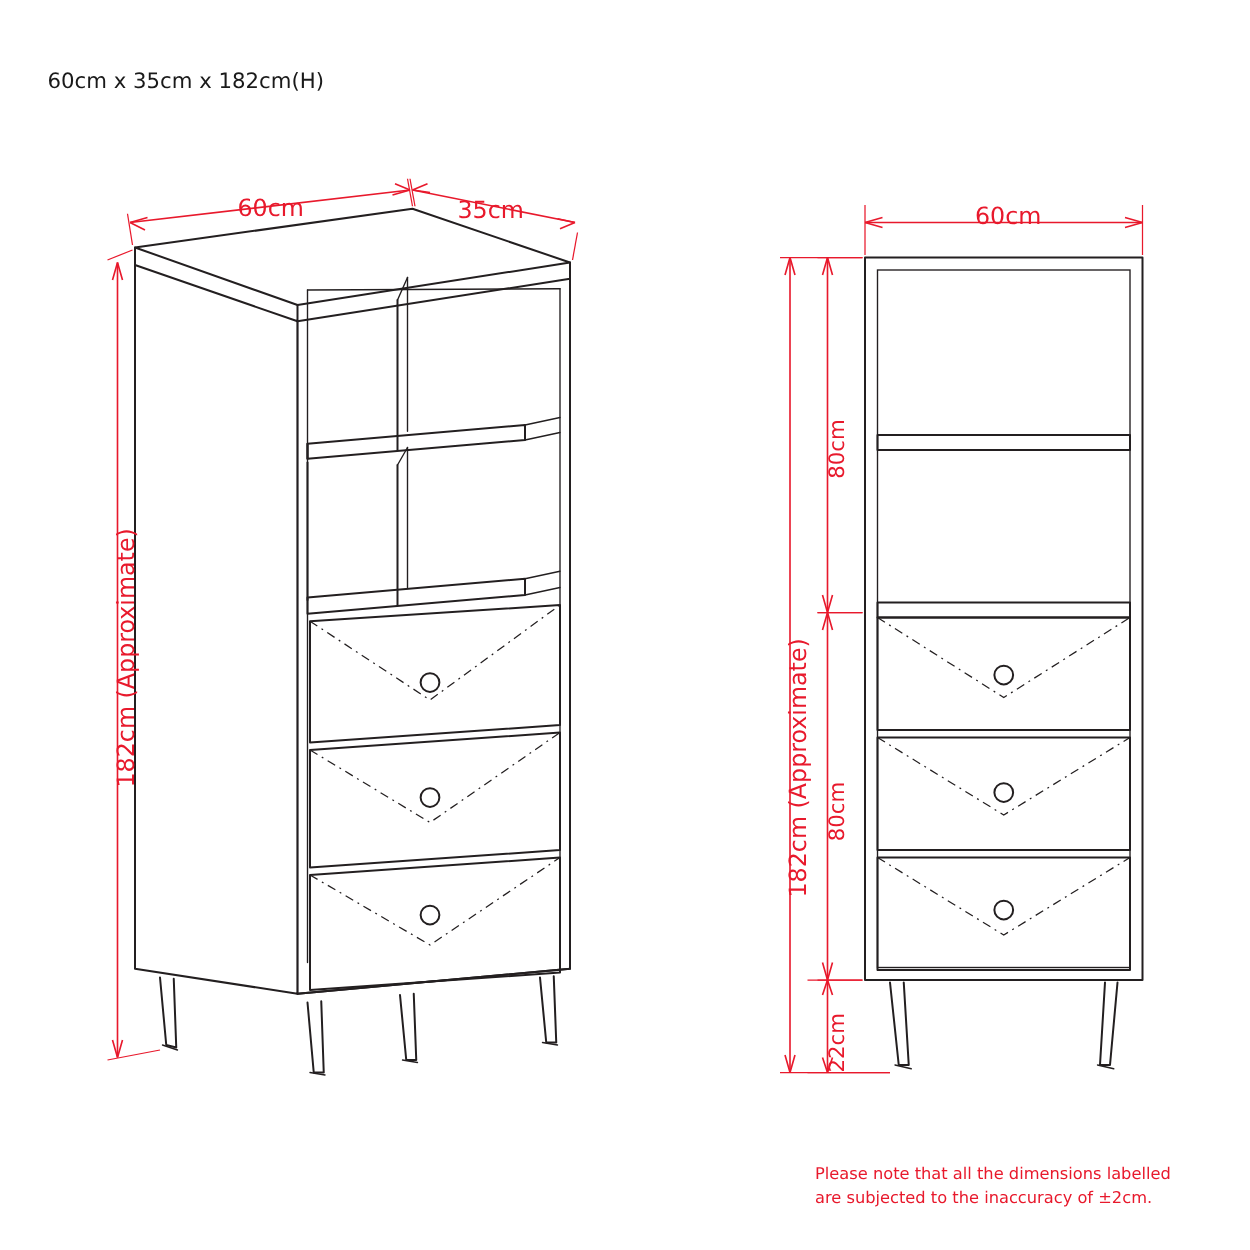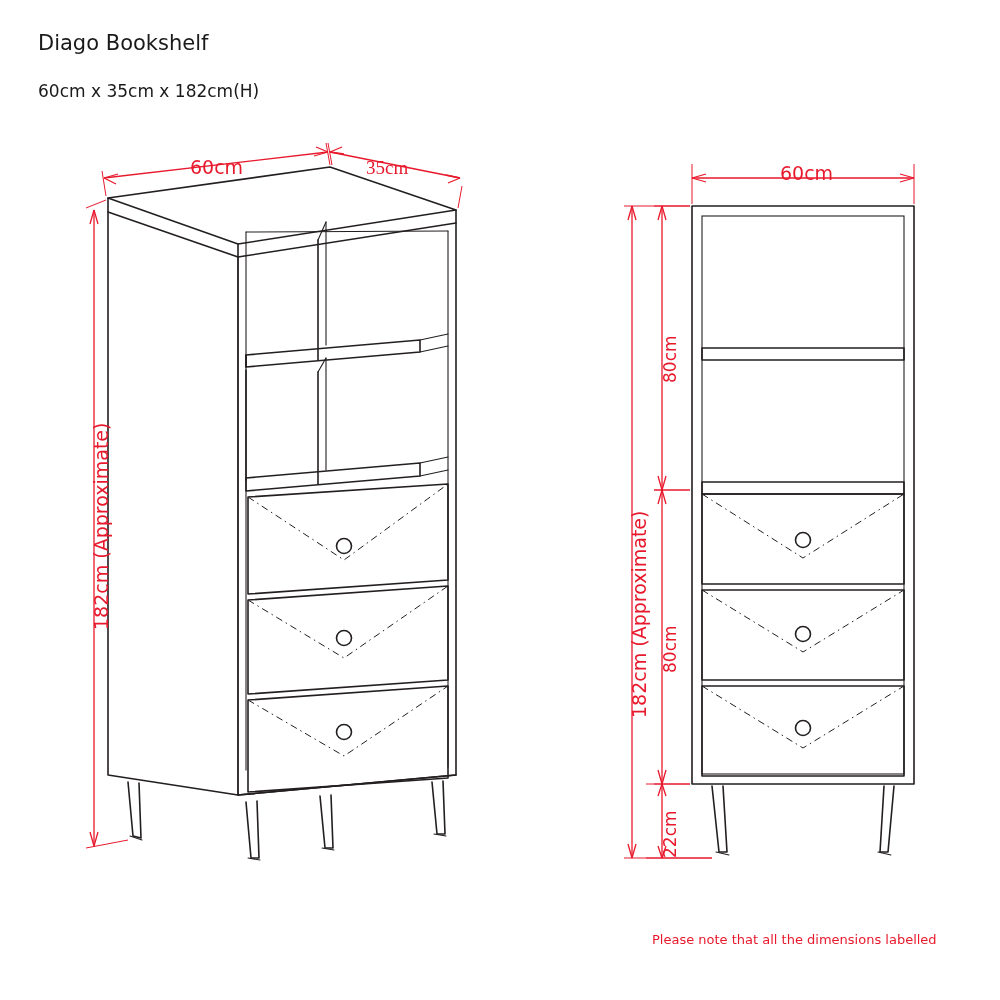--- a/index.html
+++ b/index.html
@@ -69,21 +69,20 @@
   .ln-thin { stroke: #231f20; stroke-width: 1.1; fill: none; stroke-linecap: round; }
   .ln-red { stroke: #e8192c; stroke-width: 1.3; fill: none; }
   .ln-red-thin { stroke: #e8192c; stroke-width: 1; fill: none; }
   .dash { stroke: #231f20; stroke-width: 1; fill: none; stroke-dasharray: 7 4 1.5 4; }
   .knob { stroke: #231f20; stroke-width: 1.6; fill: #ffffff; }
 </style>
 </head>
 <body>
 
 <div class="title-block">
-  <div class="title-main">Diago Bookshelf</div>
   <div class="title-sub">60cm x 35cm x 182cm(H)</div>
 </div>
 
 <svg class="drawing" viewBox="0 0 1000 1000">
 
   <g>
 
     <path class="ln" d="M108 198 L330 167 L456 210 L238 244 Z"></path>
 
     <path class="ln" d="M108 198 L108 212 L238 257 L238 244"></path>
@@ -217,29 +216,30 @@
     <path class="ln-red-thin" d="M690 784 L646 784"></path>
     <path class="ln-red-thin" d="M712 858 L646 858"></path>
     <path class="ln-red" d="M662 784 L662 858"></path>
     <path class="ln-red" d="M662 784 L658 796 M662 784 L666 796"></path>
     <path class="ln-red" d="M662 858 L658 846 M662 858 L666 846"></path>
   </g>
 </svg>
 
 <div class="dim-text big" style="left:190px; top:156px;">60cm</div>
 
-<div class="dim-text big" style="left:366px; top:157px;font-family:Liberation Serif, serif;">35cm</div>
+<div class="dim-text big" style="left:366px; top:157px;">35cm</div>
 
 <div class="dim-text big vert" style="left:90px; top:630px;">182cm (Approximate)</div>
 
 <div class="dim-text big" style="left:780px; top:162px;">60cm</div>
 
 <div class="dim-text big vert" style="left:628px; top:718px;">182cm (Approximate)</div>
 
 <div class="dim-text vert" style="left:660px; top:383px;">80cm</div>
 
 <div class="dim-text vert" style="left:660px; top:673px;">80cm</div>
 
 <div class="dim-text vert" style="left:660px; top:858px;">22cm</div>
 
 <div class="note">
   <div>Please note that all the dimensions labelled</div>
+  <div>are subjected to the inaccuracy of ±2cm.</div>
 </div>
 
 </body></html>

